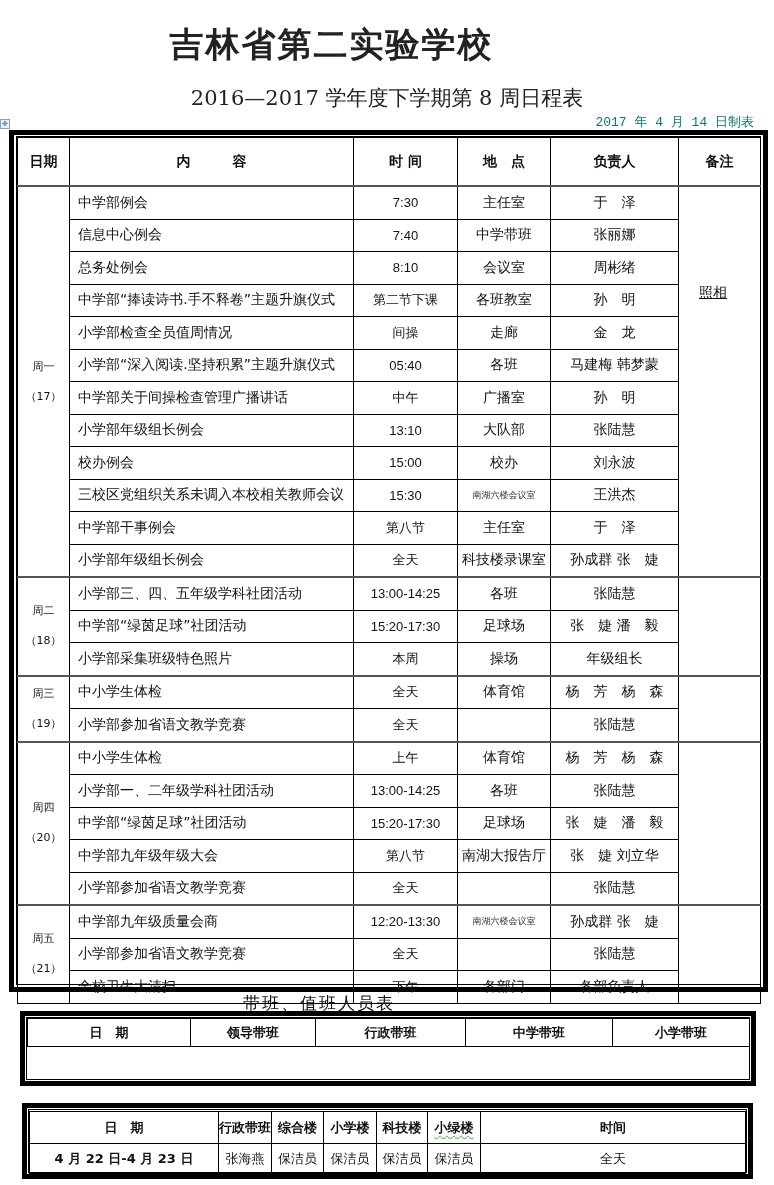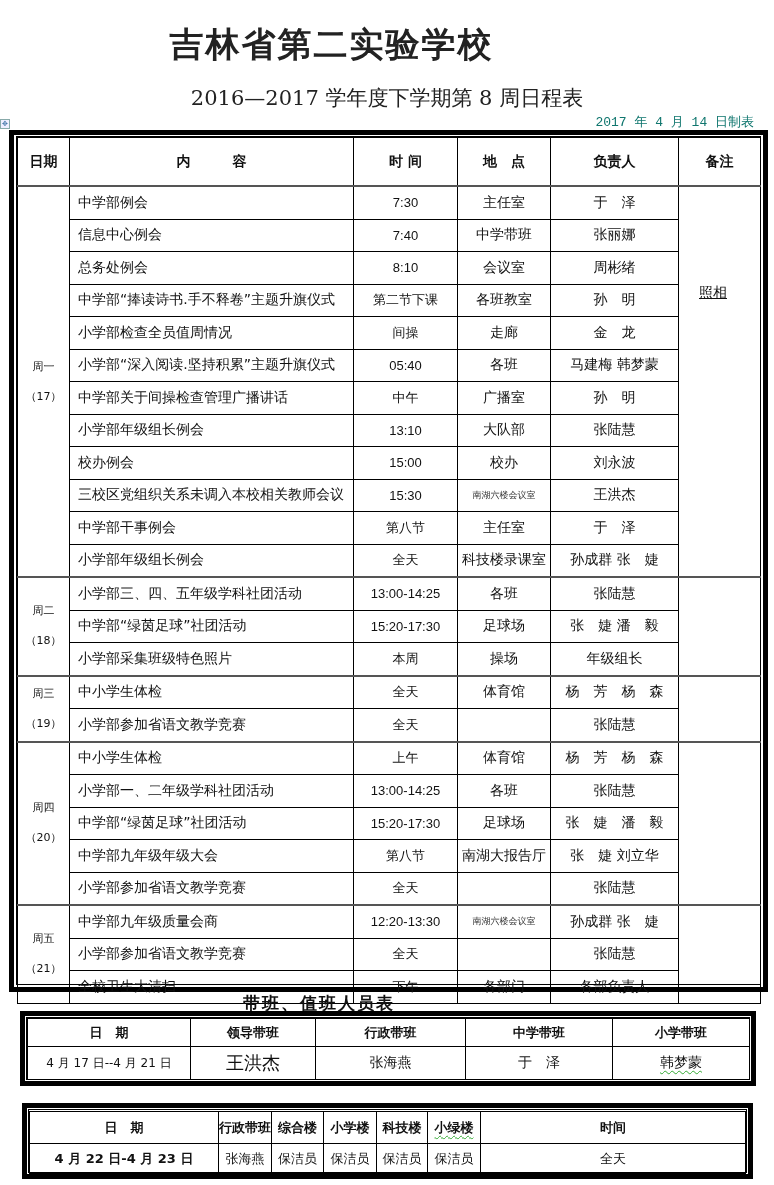--- a/index.html
+++ b/index.html
@@ -27,21 +27,21 @@
   #main-table th { height:47px; font-size:14px; font-weight:bold; color:#111; }
   #main-table td { font-size:14px; color:#111; }
   #main-table tr.row td { height:31.5px; }
   #main-table td.day { font-size:11px; line-height:30px; }
   #main-table td.content { text-align:left; padding-left:8px; }
   #main-table td.time { font-family:Liberation Sans, sans-serif; font-size:13px; }
   #main-table td.small { font-size:9px; color:#333; }
   #main-table tr.daystart td { border-top:2px solid #555;margin-top:21px; }
   .squig { text-decoration: underline wavy #3a3; text-underline-offset:3px; text-decoration-thickness:1px; }
 
-  .duty-title { left:0; width:638px; top:992px; text-align:center; font-size:17px; font-weight:bold;
+  .duty-title { left:0; width:638px; top:992px; text-align:center; font-size:17px; font-weight:normal;
                 letter-spacing:2px; color:#111; font-family:"DejaVu Serif", serif; }
 
   #duty1 { position:absolute; left:27px; top:1018px; width:722px; }
   #duty1 th { height:27px; font-size:13px; font-weight:bold; }
   #duty1 td { height:32px; font-size:14px; }
   #duty1 td.big { font-size:18px; }
   #duty1 td.date { font-size:12px; }
 
   #duty2 { position:absolute; left:29px; top:1111px; width:716px; }
   #duty2 th { height:31px; font-size:13px; font-weight:bold; }
@@ -271,27 +271,20 @@
     <col style="width:147px">
       <col style="width:137px">
   </colgroup>
   <tbody>
       <tr>
     <th>日　期</th>
     <th>领导带班</th>
     <th>行政带班</th>
     <th>中学带班</th>
     <th>小学带班</th>
-  </tr>
-  <tr>
-    <td class="date">4 月 17 日--4 月 21 日</td>
-    <td class="big">王洪杰</td>
-    <td>张海燕</td>
-    <td>于　泽</td>
-    <td><span class="squig">韩梦蒙</span></td>
   </tr>
 </tbody>
   </table>
 
 <div class="abs frame-outer" style="left:22px; top:1103px; width:731px; height:76px;"></div>
 <div class="abs frame-inner" style="left:28px; top:1109px; width:719px; height:64px;"></div>
 <table id="duty2">
   <colgroup>
     <col style="width:189px">
       <col style="width:53px">

